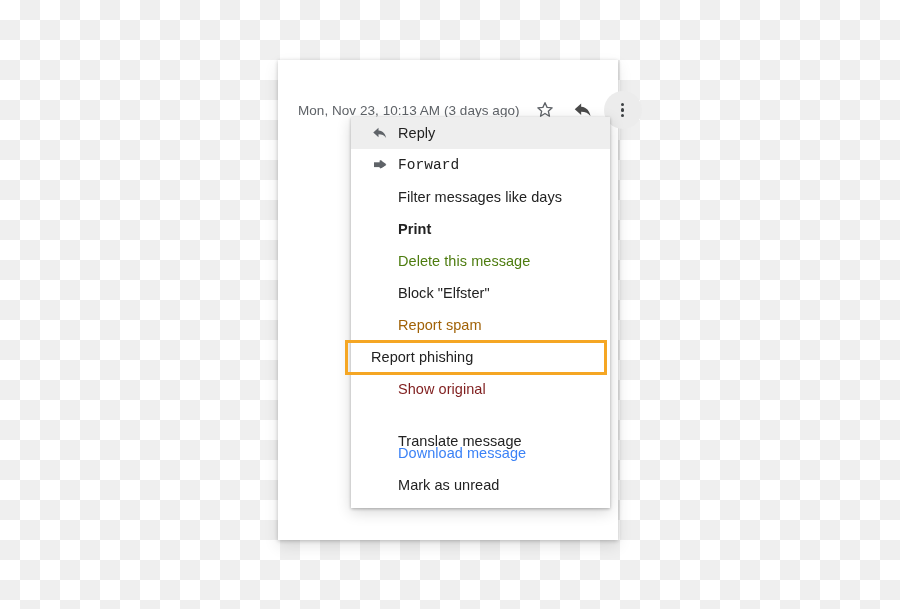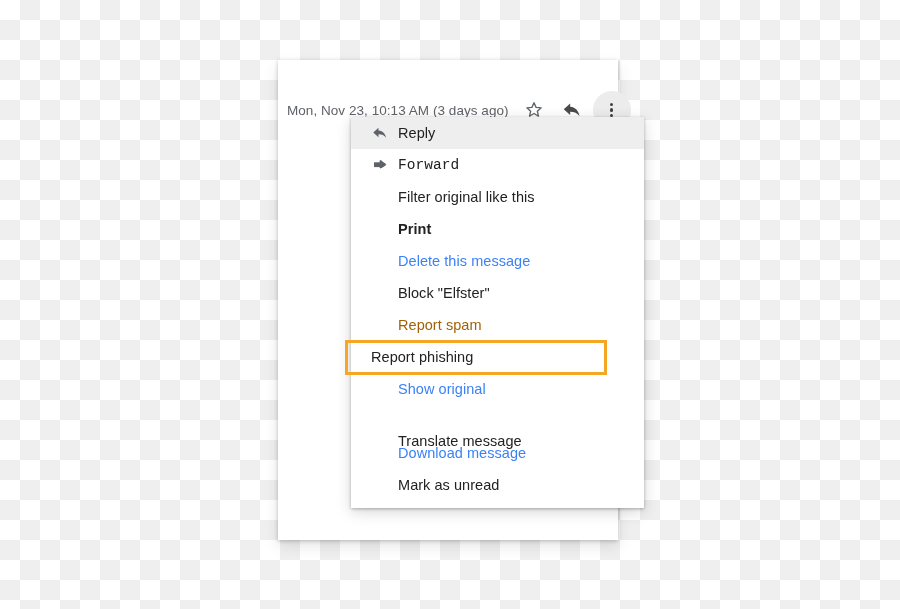--- a/index.html
+++ b/index.html
@@ -45,21 +45,21 @@
     top: 28px;
     width: 340px;
     height: 44px;
     display: flex;
     align-items: center;
   }
   #message-date {
     font-size: 13.5px;
     color: #5f6368;
     white-space: nowrap;
-    margin-left: 9px;
+    margin-left: 20px;
     letter-spacing: 0.05px;
   }
   .header-action {
     width: 30px;
     height: 30px;
     display: flex;
     align-items: center;
     justify-content: center;
     flex: 0 0 auto;
   }
@@ -79,21 +79,21 @@
     background: #3c4043;
     display: block;
     margin: 1.9px 0;
   }
 
   
   #context-menu {
     position: absolute;
     left: 351px;
     top: 117px;
-    width: 293px;
+    width: 259px;
     height: 391px;
     background: #ffffff;
     box-shadow: 0 1px 3px rgba(0,0,0,0.28), 0 4px 14px rgba(0,0,0,0.16);
     padding: 0;
     box-sizing: border-box;
     overflow: hidden;
   }
   .menu-item {
     position: relative;
     height: 32px;
@@ -184,45 +184,45 @@
         <svg width="18" height="18" viewBox="0 0 24 24" aria-hidden="true">
           <path d="M14 8.5V6h-2.5v2.5H4v5h7.5V16H14l6-3.75z" fill="#5f6368"></path>
           <path d="M4 8.8h9v6H4z" fill="#5f6368"></path>
           <path d="M12.5 5.2l8 5.9-8 5.9z" fill="#5f6368"></path>
         </svg>
       </span>
       <span class="menu-label" style="color: rgb(34, 34, 34); font-family: Liberation Mono, monospace;">Forward</span>
     </div>
 
     <div class="menu-item no-icon">
-      <span class="menu-label" style="color: rgb(34, 34, 34);">Filter original like this</span>
+      <span class="menu-label" style="color: rgb(34, 34, 34);">Filter messages like days</span>
     </div>
 
     <div class="menu-item no-icon">
       <span class="menu-label" style="color: rgb(34, 34, 34); font-weight: bold;">Print</span>
     </div>
 
     <div class="menu-item no-icon">
-      <span class="menu-label" style="color: #3b82f6;">Delete this message</span>
+      <span class="menu-label" style="color: #4d7c0f;">Delete this message</span>
     </div>
 
     <div class="menu-item no-icon">
       <span class="menu-label" style="color: rgb(34, 34, 34);">Block "Elfster"</span>
     </div>
 
     <div class="menu-item no-icon">
       <span class="menu-label" style="color: #a16207;">Report spam</span>
     </div>
 
     <div class="menu-item no-icon">
       <span class="menu-label" style="color: rgb(34, 34, 34); margin-left: 20px;">Report phishing</span>
     </div>
 
     <div class="menu-item no-icon">
-      <span class="menu-label" style="color: #3b82f6;">Show original</span>
+      <span class="menu-label" style="color: #7f1d1d;">Show original</span>
     </div>
 
     <div class="menu-item no-icon">
       <span class="menu-label" style="color: rgb(34, 34, 34); margin-top: 40px;">Translate message</span>
     </div>
 
     <div class="menu-item no-icon">
       <span class="menu-label" style="color: #3b82f6;">Download message</span>
     </div>
 

